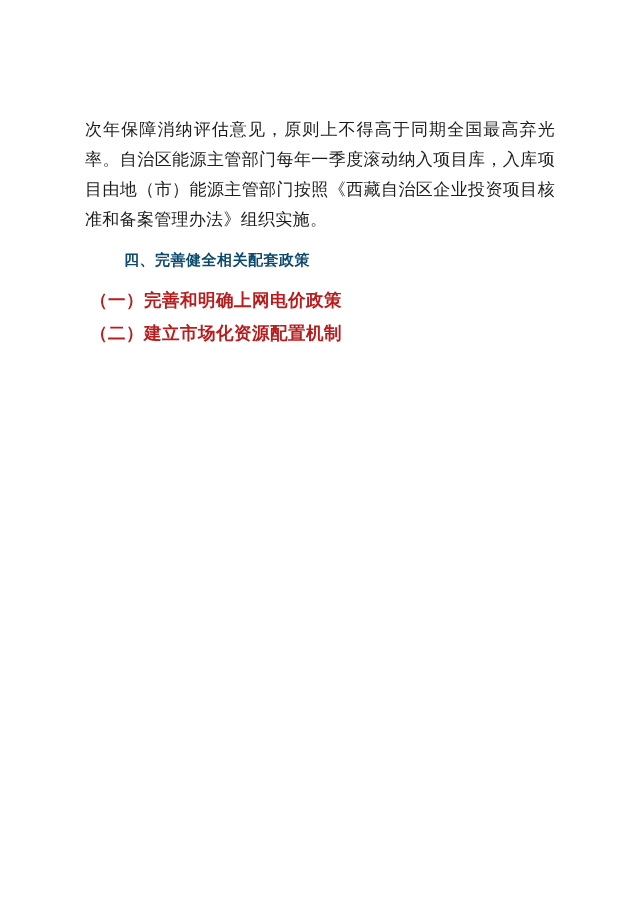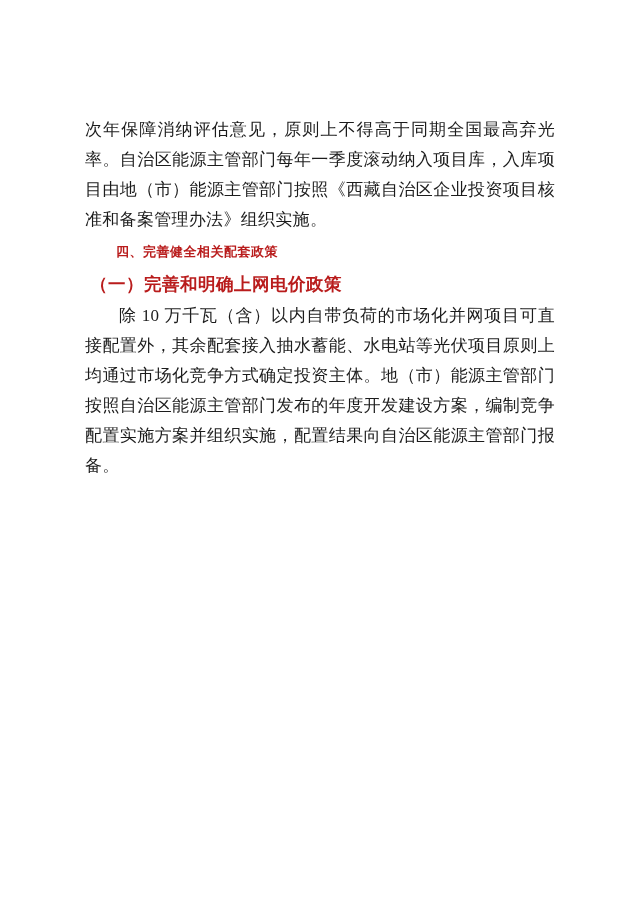--- a/index.html
+++ b/index.html
@@ -26,26 +26,26 @@
   }
   .para {
     margin: 0;
     text-indent: 2em;
     letter-spacing: 0.3px;
   }
   .para.continuation {
     text-indent: 0;
   }
   .heading-l1 {
-    margin: 0;
+    margin: 8px;
     font-family: "Liberation Sans", "DejaVu Sans", sans-serif;
     font-weight: 700;
-    font-size: 13px;
+    font-size: 15px;
     line-height: 33px;
-    color: #b91c1c;
+    color: #0c4a6e;
     text-indent: 31px;
     text-align: left;
     letter-spacing: 0.5px;
   }
   .heading-l2 {
     margin: 0;
     font-family: "Liberation Sans", "DejaVu Sans", sans-serif;
     font-weight: 700;
     font-size: 17.5px;
     line-height: 33px;
@@ -61,18 +61,18 @@
 <div class="page">
   <div class="content">
 
     <p class="para continuation">次年保障消纳评估意见，原则上不得高于同期全国最高弃光率。自治区能源主管部门每年一季度滚动纳入项目库，入库项目由地（市）能源主管部门按照《西藏自治区企业投资项目核准和备案管理办法》组织实施。</p>
 
     <h2 class="heading-l1">四、完善健全相关配套政策</h2>
 
     <h3 class="heading-l2">（一）完善和明确上网电价政策</h3>
 
 
+    <h3 class="heading-l2">（二）建立市场化资源配置机制</h3>
 
-    <p class="para">除 10 万千瓦（含）以内自带负荷的市场化并网项目可直接配置外，其余配套接入抽水蓄能、水电站等光伏项目原则上均通过市场化竞争方式确定投资主体。地（市）能源主管部门按照自治区能源主管部门发布的年度开发建设方案，编制竞争配置实施方案并组织实施，配置结果向自治区能源主管部门报备。</p>
 
 
   </div>
 </div>
 
 </body></html>

